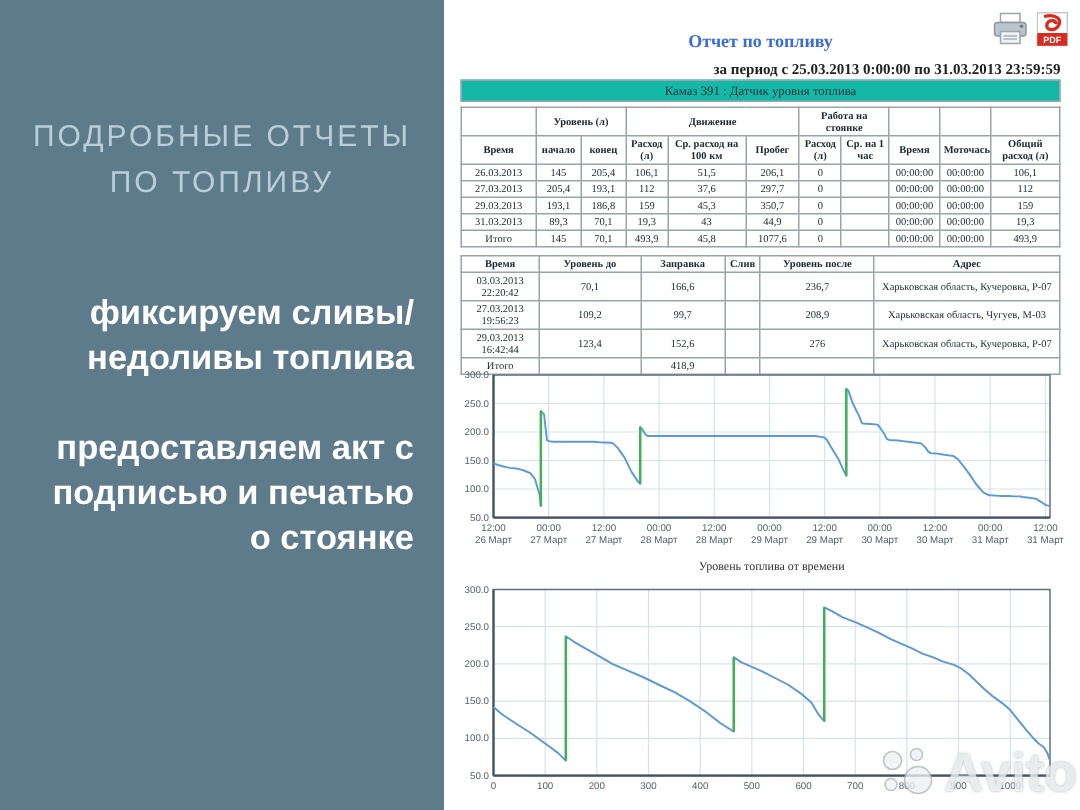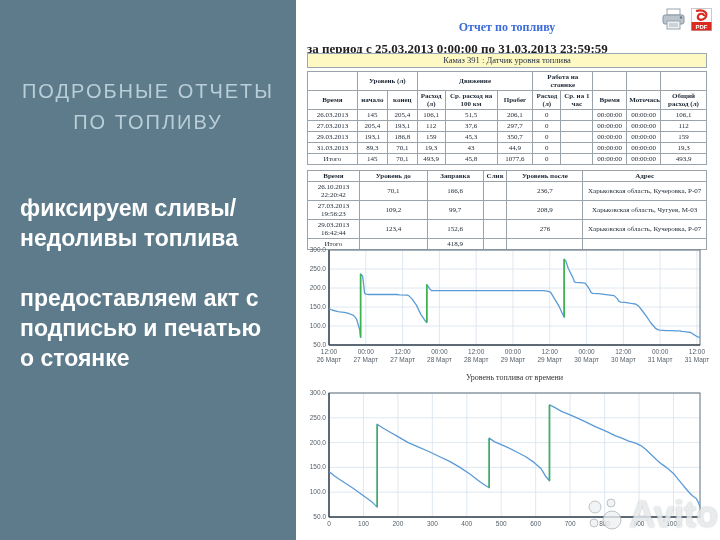--- a/index.html
+++ b/index.html
@@ -3,33 +3,33 @@
 <meta charset="utf-8">
 <style>
   html,body{margin:0;padding:0;background:#fff;}
   .slide{position:relative;width:720px;height:540px;overflow:hidden;background:#ffffff;
          font-family:"Liberation Serif",serif;}
   
   .sidebar{position:absolute;left:0;top:0;width:296px;height:540px;background:#5d7b8a;
            box-sizing:border-box;padding:0 20px;}
   .sb-title{margin-top:76px;text-align:center;color:#b9ced8;font-size:20px;
             letter-spacing:2px;line-height:1.55;font-family:"Liberation Sans",sans-serif;font-weight:400;}
-  .sb-point{color:#ffffff;font-weight:bold;font-size:23px;text-align:left;line-height:1.3;
+  .sb-point{color:#ffffff;font-weight:bold;font-size:23px;text-align:right;line-height:1.3;
             font-family:"Liberation Sans",sans-serif;}
   .sb-p1{margin-top:56px;}
   .sb-p2{margin-top:30px;}
   
   .report{position:absolute;left:296px;top:0;width:424px;height:540px;background:#ffffff;}
   .icons{position:absolute;top:8px;right:8px;display:flex;gap:5px;}
   .rep-title{position:absolute;left:11px;top:20px;width:400px;text-align:center;
              color:#3a6bd8;font-size:12px;font-weight:bold;}
-  .rep-sub{position:absolute;left:11px;top:41px;width:400px;text-align:left;
-           color:#222;font-size:13px;font-weight:bold;font-family:Liberation Serif, serif;}
+  .rep-sub{position:absolute;left:11px;top:41px;width:400px;text-align:right;
+           color:#222;font-size:10px;font-weight:bold;font-family:Liberation Serif, serif;}
   .banner{position:absolute;left:11px;top:53px;width:398px;height:13px;line-height:13px;
-          background:#fef9c3;border:1px solid #9aa7b4;text-align:center;font-size:8.5px;color:#253246;}
+          background:#14b8a6;border:1px solid #9aa7b4;text-align:center;font-size:8.5px;color:#253246;}
   table{border-collapse:collapse;table-layout:fixed;width:400px;position:absolute;left:11px;
         font-size:7px;color:#1c2733;}
   #daily-table{top:71px;}
   #refuel-table{top:170px;}
   th,td{border:1px solid #9aa2aa;padding:1px 2px;text-align:center;vertical-align:middle;
         overflow:hidden;line-height:1.15;}
   th{font-weight:bold;background:#fff;}
   
   svg.chart{position:absolute;left:7px;overflow:visible;}
   #chart1{top:246px;}
@@ -197,21 +197,21 @@
             <th>Время</th>
             <th>Уровень до</th>
             <th>Заправка</th>
             <th>Слив</th>
             <th>Уровень после</th>
             <th>Адрес</th>
           </tr>
         </thead>
         <tbody>
           <tr>
-            <td>26.10.2013 22:20:42</td>
+            <td>03.03.2013 22:20:42</td>
             <td>70,1</td>
             <td>166,6</td>
             <td></td>
             <td>236,7</td>
             <td>Харьковская область, Кучеровка, Р-07</td>
           </tr>
           <tr>
             <td>27.03.2013 19:56:23</td>
             <td>109,2</td>
             <td>99,7</td>

